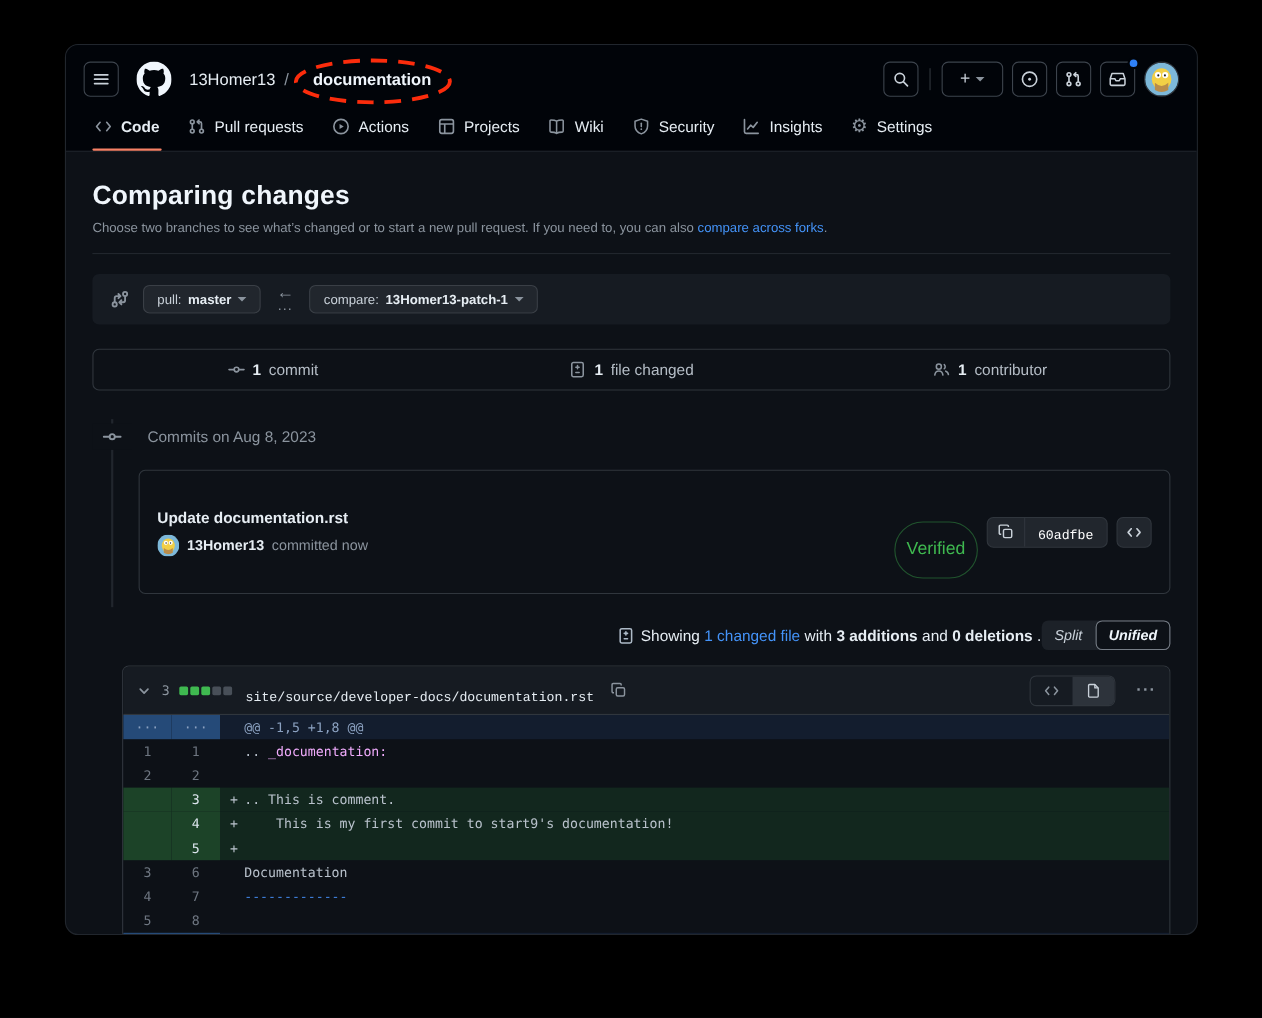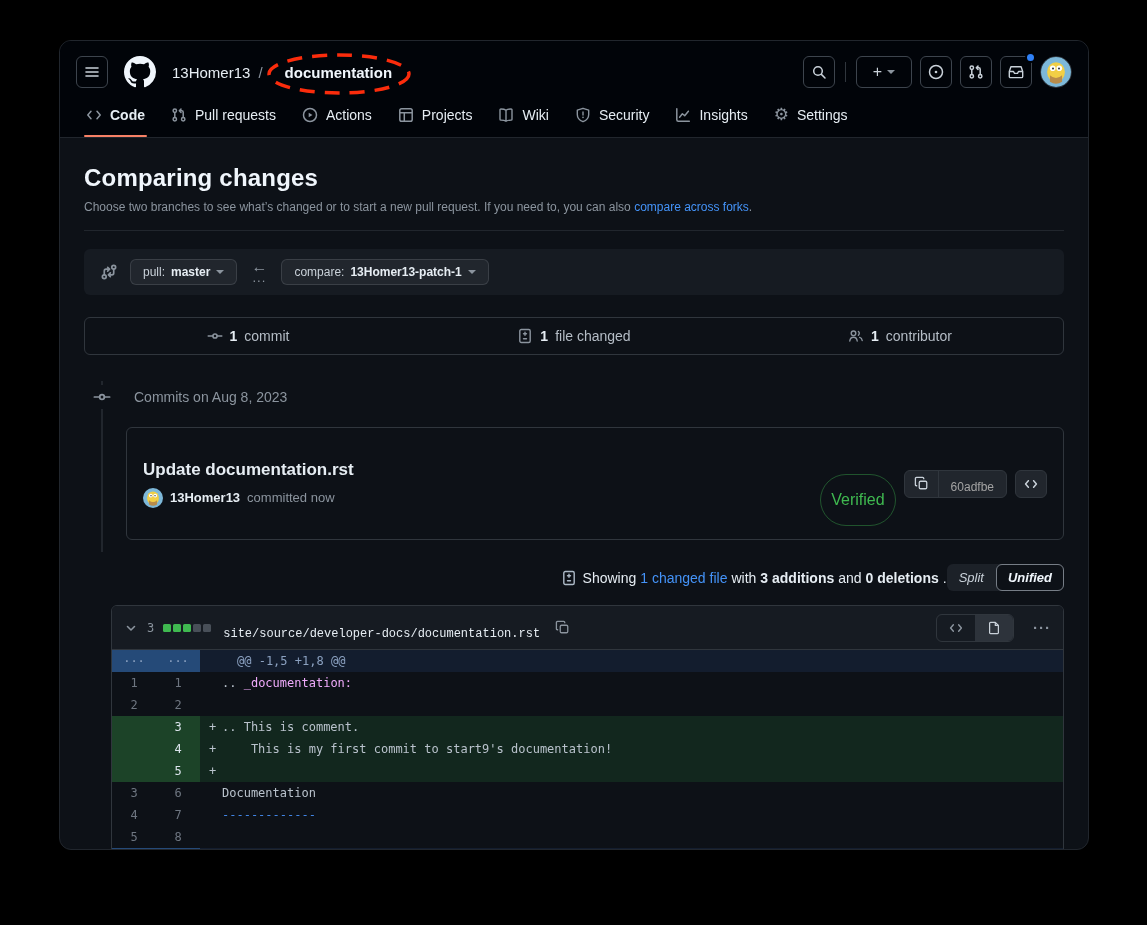--- a/index.html
+++ b/index.html
@@ -63,32 +63,32 @@
   .stat b { color:#e6edf3; font-weight:700; }
 
   
   .commits-section { position:relative; padding-left:42px; margin-bottom:24px; }
   .commits-section::before { content:""; position:absolute; left:17px; top:-4px; bottom:-12px; width:2px; background:#21262d; }
   .commits-heading { display:flex; align-items:center; gap:14px; color:#8b949e; font-size:14px;
                      margin:0 0 18px -42px; position:relative; }
   .commits-heading .cicon { width:36px; display:flex; justify-content:center; background:#0d1117; padding:3px 0; color:#8b949e; }
   .commit-card { border:1px solid #30363d; border-radius:6px; background:#0d1117; padding:13px 16px;
                  display:flex; align-items:center; justify-content:space-between; position:relative; }
-  .commit-title { font-size:17px; font-weight:700; color:#e6edf3; margin-bottom:8px; cursor:pointer; }
+  .commit-title { font-size:14px; font-weight:700; color:#e6edf3; margin-bottom:8px; cursor:pointer; }
   .commit-meta { display:flex; align-items:center; gap:7px; font-size:13px; color:#8b949e; }
   .mini-avatar { width:20px; height:20px; border-radius:50%; overflow:hidden; flex:none; }
   .commit-meta b { color:#e6edf3; font-weight:700; }
   .commit-actions { display:flex; align-items:center; gap:8px; }
   .verified-badge { border:1px solid rgba(63,185,80,.4); color:#3fb950; font-size:16px; padding:16px 10px;
                     border-radius:999px; cursor:pointer;margin-top:33px; }
   .sha-group { display:flex; align-items:stretch; border:1px solid #30363d; border-radius:6px; overflow:hidden;
                height:28px; background:#21262d; cursor:pointer; }
   .sha-copy { width:34px; display:flex; align-items:center; justify-content:center; color:#c9d1d9; border-right:1px solid #30363d; }
-  .sha-text { display:flex; align-items:center; padding:16px 12px; font-family:Liberation Sans, sans-serif;
-              font-size:12px; color:#a3a3a3; }
+  .sha-text { display:flex; align-items:center; padding:16px 12px; font-family:Liberation Mono, monospace;
+              font-size:12px; color:#ffffff; }
   .sq-btn { width:32px; height:28px; background:#21262d; border:1px solid #30363d; border-radius:6px;
             display:flex; align-items:center; justify-content:center; color:#c9d1d9; cursor:pointer; }
 
   
   .files-section { margin-left:27px; }
   .files-header { display:flex; align-items:center; justify-content:flex-end; margin-bottom:14px; }
   .showing { display:flex; align-items:center; gap:4px; font-size:14px; color:#e6edf3; }
   .showing .ficon { color:#adbac7; display:flex; margin-right:2px; }
   .showing a { color:#4493f8; text-decoration:none; cursor:pointer; }
   .showing b { font-weight:700; }
@@ -114,21 +114,21 @@
 
   .diff-table { font-family:"DejaVu Sans Mono",monospace; font-size:12px; }
   .drow { display:flex; height:22px; line-height:22px; }
   .drow .g { width:44px; flex:none; text-align:center; color:#6e7681; cursor:pointer; }
   .drow .content { flex:1; display:flex; color:#b9c2cc; }
   .sign { width:22px; flex:none; padding-left:9px; }
   .code { white-space:pre; }
   .drow.add .g { background:#1c4328; color:#dbe4ec; }
   .drow.add .content { background:#12271e; }
   .drow.hunk .g { background:#254a78; color:#8ba1c0; cursor:pointer; }
-  .drow.hunk .content { background:#131d2e; color:#8ba1c0; padding-left:37px; }
+  .drow.hunk .content { background:#131d2e; color:#8ba1c0; padding-left:22px; }
   .c-purple { color:#f0abfc;text-align:right; } .c-blue { color:#4184e4; } .c-plain { color:inherit; }
   .drow.expander { height:18px; line-height:14px; }
   .gexp { width:88px; flex:none; background:#254a78; color:#9fb8dc; text-align:center; font-size:9px; cursor:pointer; }
   .cexp { flex:1; background:#131d2e; }
 </style>
 </head>
 <body>
 
 <div class="window">
 

